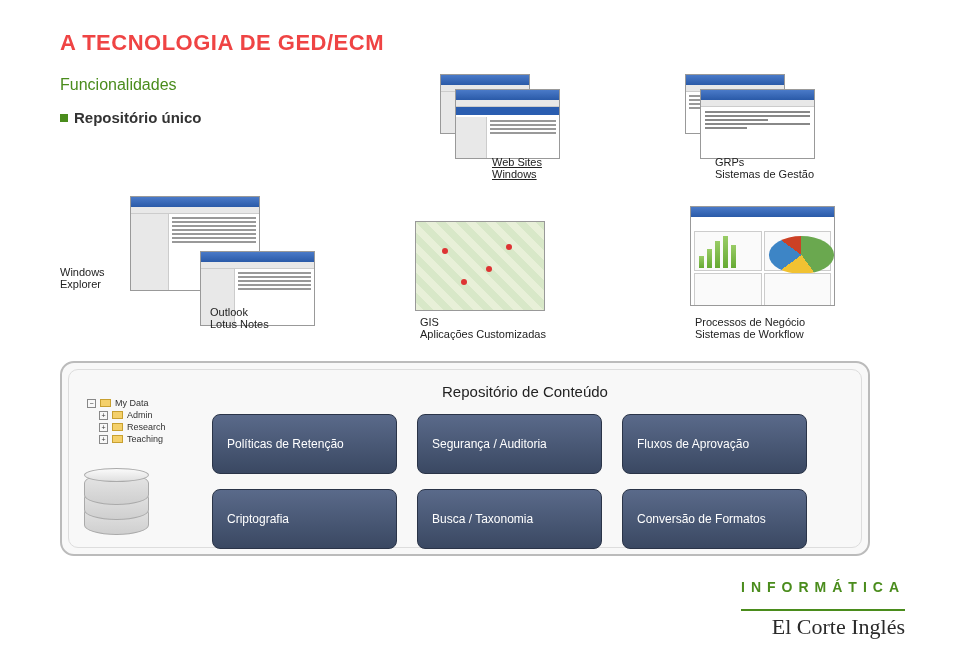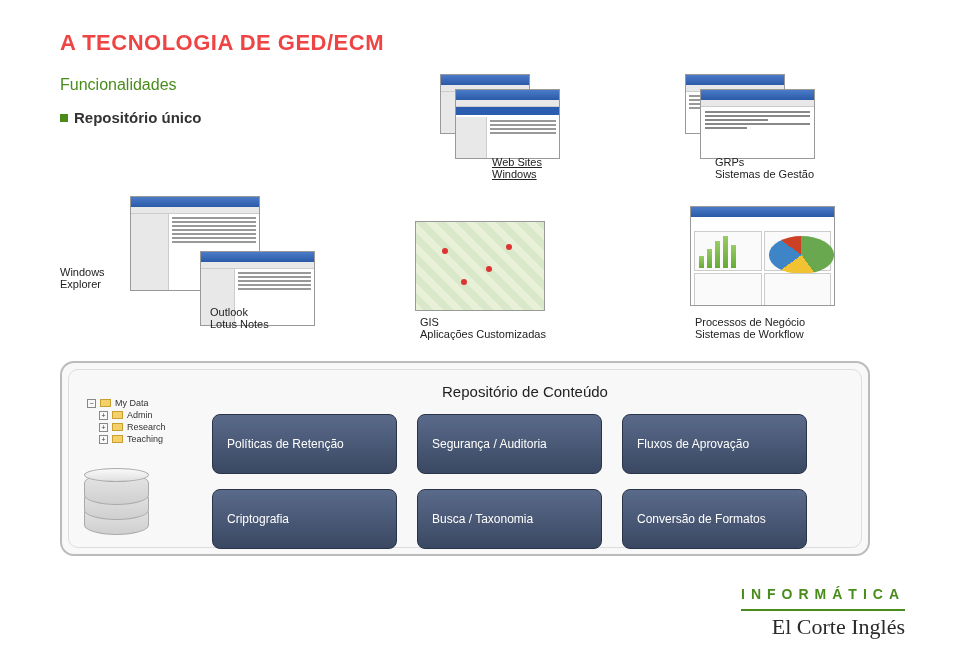--- a/index.html
+++ b/index.html
@@ -76,21 +76,21 @@
   .fake-main { overflow:hidden; padding:3px; }
   .map-bg { width:100%; height:100%; background: linear-gradient(45deg,#d8e8c8 25%, #e8f0d8 25%, #e8f0d8 50%, #d8e8c8 50%, #d8e8c8 75%, #e8f0d8 75%); background-size: 20px 20px; position:relative;}
   .map-pin { position:absolute; width:6px; height:6px; background:#d33; border-radius:50%; }
   .dash-grid { display:grid; grid-template-columns:1fr 1fr; grid-template-rows:1fr 1fr; gap:2px; padding:14px 3px 3px 3px; height:100%; }
   .dash-cell { border:1px solid #ccc; background:#fafafa; position:relative; }
   .dash-chart1 .bar { position:absolute; bottom:2px; width:5px; background: linear-gradient(#9c6,#6a3);}
   .dash-chart2 { background: conic-gradient(#6aa84f 0 40%, #f1c232 40% 65%, #3d85c6 65% 85%, #cc4125 85% 100%); border-radius:50%; margin:4px; }
   
   
   .footer { position:absolute; right: 55px; bottom: 25px; text-align:right; }
-  .logo-top { font-size: 14px; color: #4a8c1c; letter-spacing: 6px; font-weight:bold; border-bottom: 2px solid #4a8c1c; padding-bottom:7px; margin-bottom:3px;}
+  .logo-top { font-size: 14px; color: #4a8c1c; letter-spacing: 6px; font-weight:bold; border-bottom: 2px solid #4a8c1c; padding-bottom:14px; margin-bottom:3px;}
   .logo-bottom { font-family: cursive; font-size: 22px; color: #2a2a2a; }
   
   
   .titlebar { height:10px; background: linear-gradient(#4a7ac8,#2a5aa8); }
   .toolbar { height:7px; background:#e8e8e8; border-bottom:1px solid #ccc; }
   .doc-thumb-area { background:#fff; padding:4px; }
   .doc-line { height:2px; background:#888; margin-bottom:2px; }
 </style>
 </head>
 <body>

